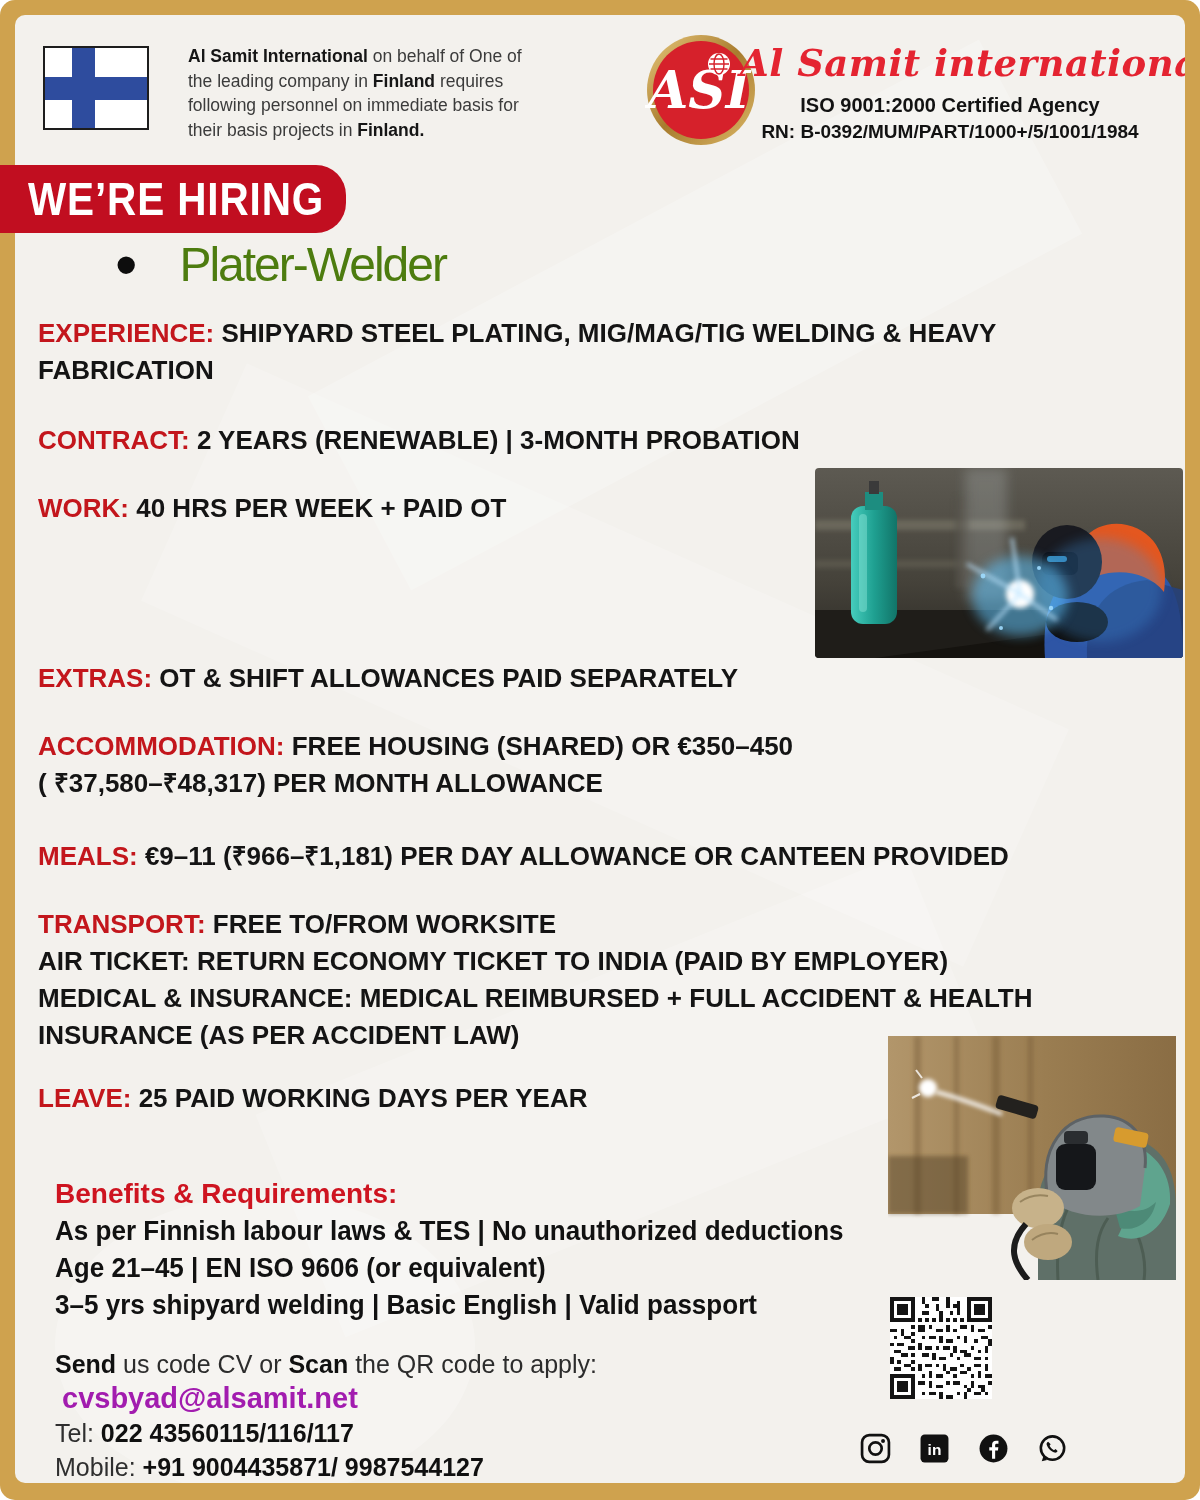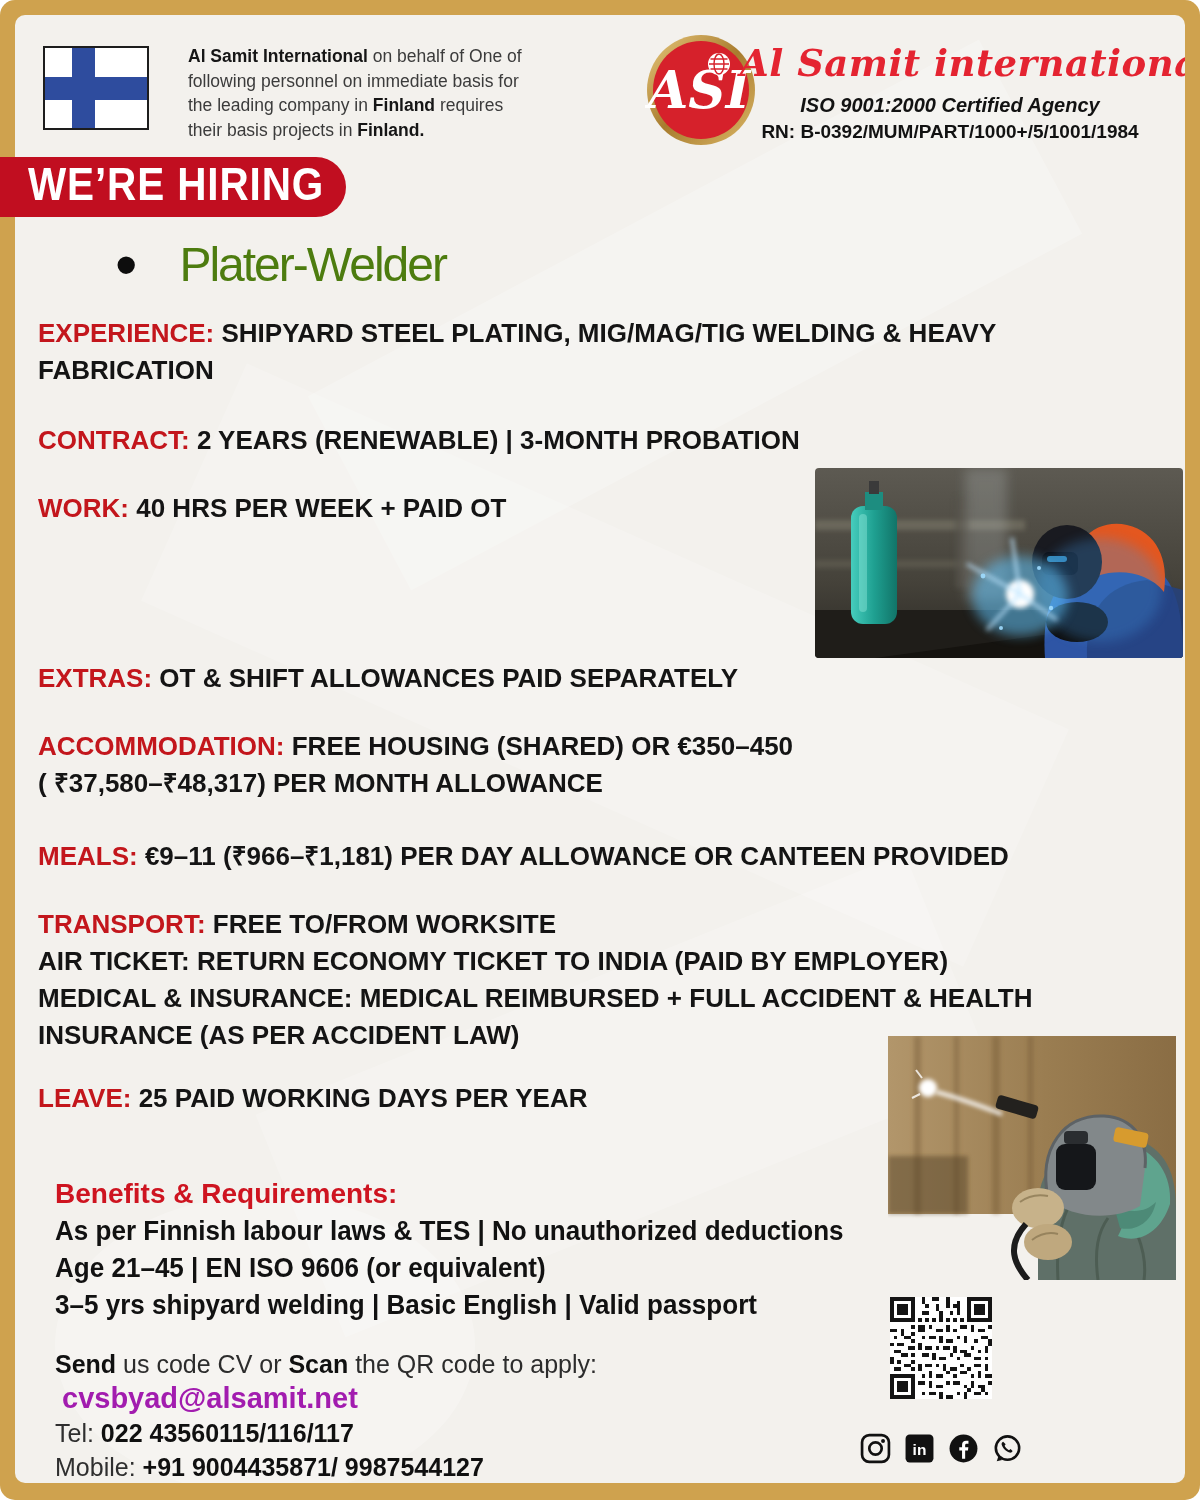--- a/index.html
+++ b/index.html
@@ -21,25 +21,25 @@
   .flag .hbar{position:absolute;left:0;top:29px;width:100%;height:23px;background:#2E4C9E;}
   .intro{position:absolute;left:173px;top:29px;width:352px;font-size:17.5px;line-height:24.5px;
          color:#3b3b3b;}
   .intro .b{color:#161616;}
   .b{font-weight:700;}
 
   .logo{position:absolute;left:630px;top:19px;width:112px;height:112px;}
   .brand-col{position:absolute;left:725px;top:26px;width:420px;text-align:center;}
   .brand-script{font-family:"DejaVu Serif",serif;font-style:italic;font-weight:700;
                 font-size:37px;color:#E42431;letter-spacing:.5px;white-space:nowrap;}
-  .brand-iso{margin-top:9px;font-size:20px;font-weight:700;color:#121212;font-style:italic;}
+  .brand-iso{margin-top:9px;font-size:20px;font-weight:700;color:#121212;}
   .brand-rn{margin-top:4px;font-size:19px;font-weight:700;color:#121212;white-space:nowrap;}
 
-  .banner{position:absolute;left:0;top:157px;height:60px;width:346px;background:#C10E20;
-          border-radius:0 30px 30px 0;display:flex;align-items:flex-start;z-index:6;}
+  .banner{position:absolute;left:0;top:165px;height:68px;width:346px;background:#C10E20;
+          border-radius:0 30px 30px 0;display:flex;align-items:center;z-index:6;}
   .banner span{display:inline-block;margin-left:28px;color:#fff;font-weight:700;font-size:46px;
           letter-spacing:1px;transform:scaleX(.88);transform-origin:0 50%;white-space:nowrap;}
 
   .job-row{position:absolute;left:100px;top:205px;display:flex;align-items:center;gap:42px;}
   .bullet{font-size:64px;color:#0d0d0d;line-height:90px;}
   .job-title{font-family:Liberation Sans, sans-serif;font-size:48px;color:#4d7c0f;
              letter-spacing:-2px;line-height:90px;white-space:nowrap;}
 
   
   .sec{position:absolute;left:23px;width:1130px;font-weight:700;font-size:26px;color:#141414;}
@@ -53,42 +53,42 @@
   .send-line .b{color:#101010;}
   .email{position:absolute;left:47px;top:1367px;font-size:29px;font-weight:700;color:#a21caf;}
   .tel-line{position:absolute;left:40px;top:1404px;font-size:25px;color:#2f2f2f;}
   .tel-line .b,.mob-line .b{color:#101010;}
   .mob-line{position:absolute;left:40px;top:1438px;font-size:25px;color:#2f2f2f;}
 
   .photo1{position:absolute;left:800px;top:453px;width:368px;height:190px;border-radius:4px;
           overflow:hidden;}
   .photo2{position:absolute;left:873px;top:1021px;width:288px;height:244px;}
   .qr{position:absolute;left:875px;top:1282px;width:102px;height:102px;}
-  .social{position:absolute;left:845px;top:1418px;display:flex;gap:13px;align-items:center;}
+  .social{position:absolute;left:845px;top:1418px;display:flex;gap:28px;align-items:center;}
   .social svg{display:block;}
 </style>
 </head>
 <body>
 
 <div class="page">
   <div class="inner">
     <div class="wm wm1"></div>
     <div class="wm wm2"></div>
     <div class="wm wm3"></div>
     <div class="wm wm4"></div>
 
     <div class="flag">
       <div class="vbar"></div>
       <div class="hbar"></div>
     </div>
 
     <div class="intro">
       <div><span class="b">Al Samit International</span><span> on behalf of One of</span></div>
+      <div><span>the leading company in </span><span class="b">Finland</span><span> requires</span></div>
       <div><span>following personnel on immediate basis for</span></div>
-      <div><span>the leading company in </span><span class="b">Finland</span><span> requires</span></div>
       <div><span>their basis projects in </span><span class="b">Finland.</span></div>
     </div>
 
     <div class="logo">
       <svg viewBox="0 0 112 112" width="112" height="112">
         <defs>
           <linearGradient id="goldring" x1="0" y1="0" x2="1" y2="1">
             <stop offset="0" stop-color="#e8c87c"></stop>
               <stop offset=".5" stop-color="#a87c2e"></stop>
             <stop offset="1" stop-color="#dcb867"></stop>

